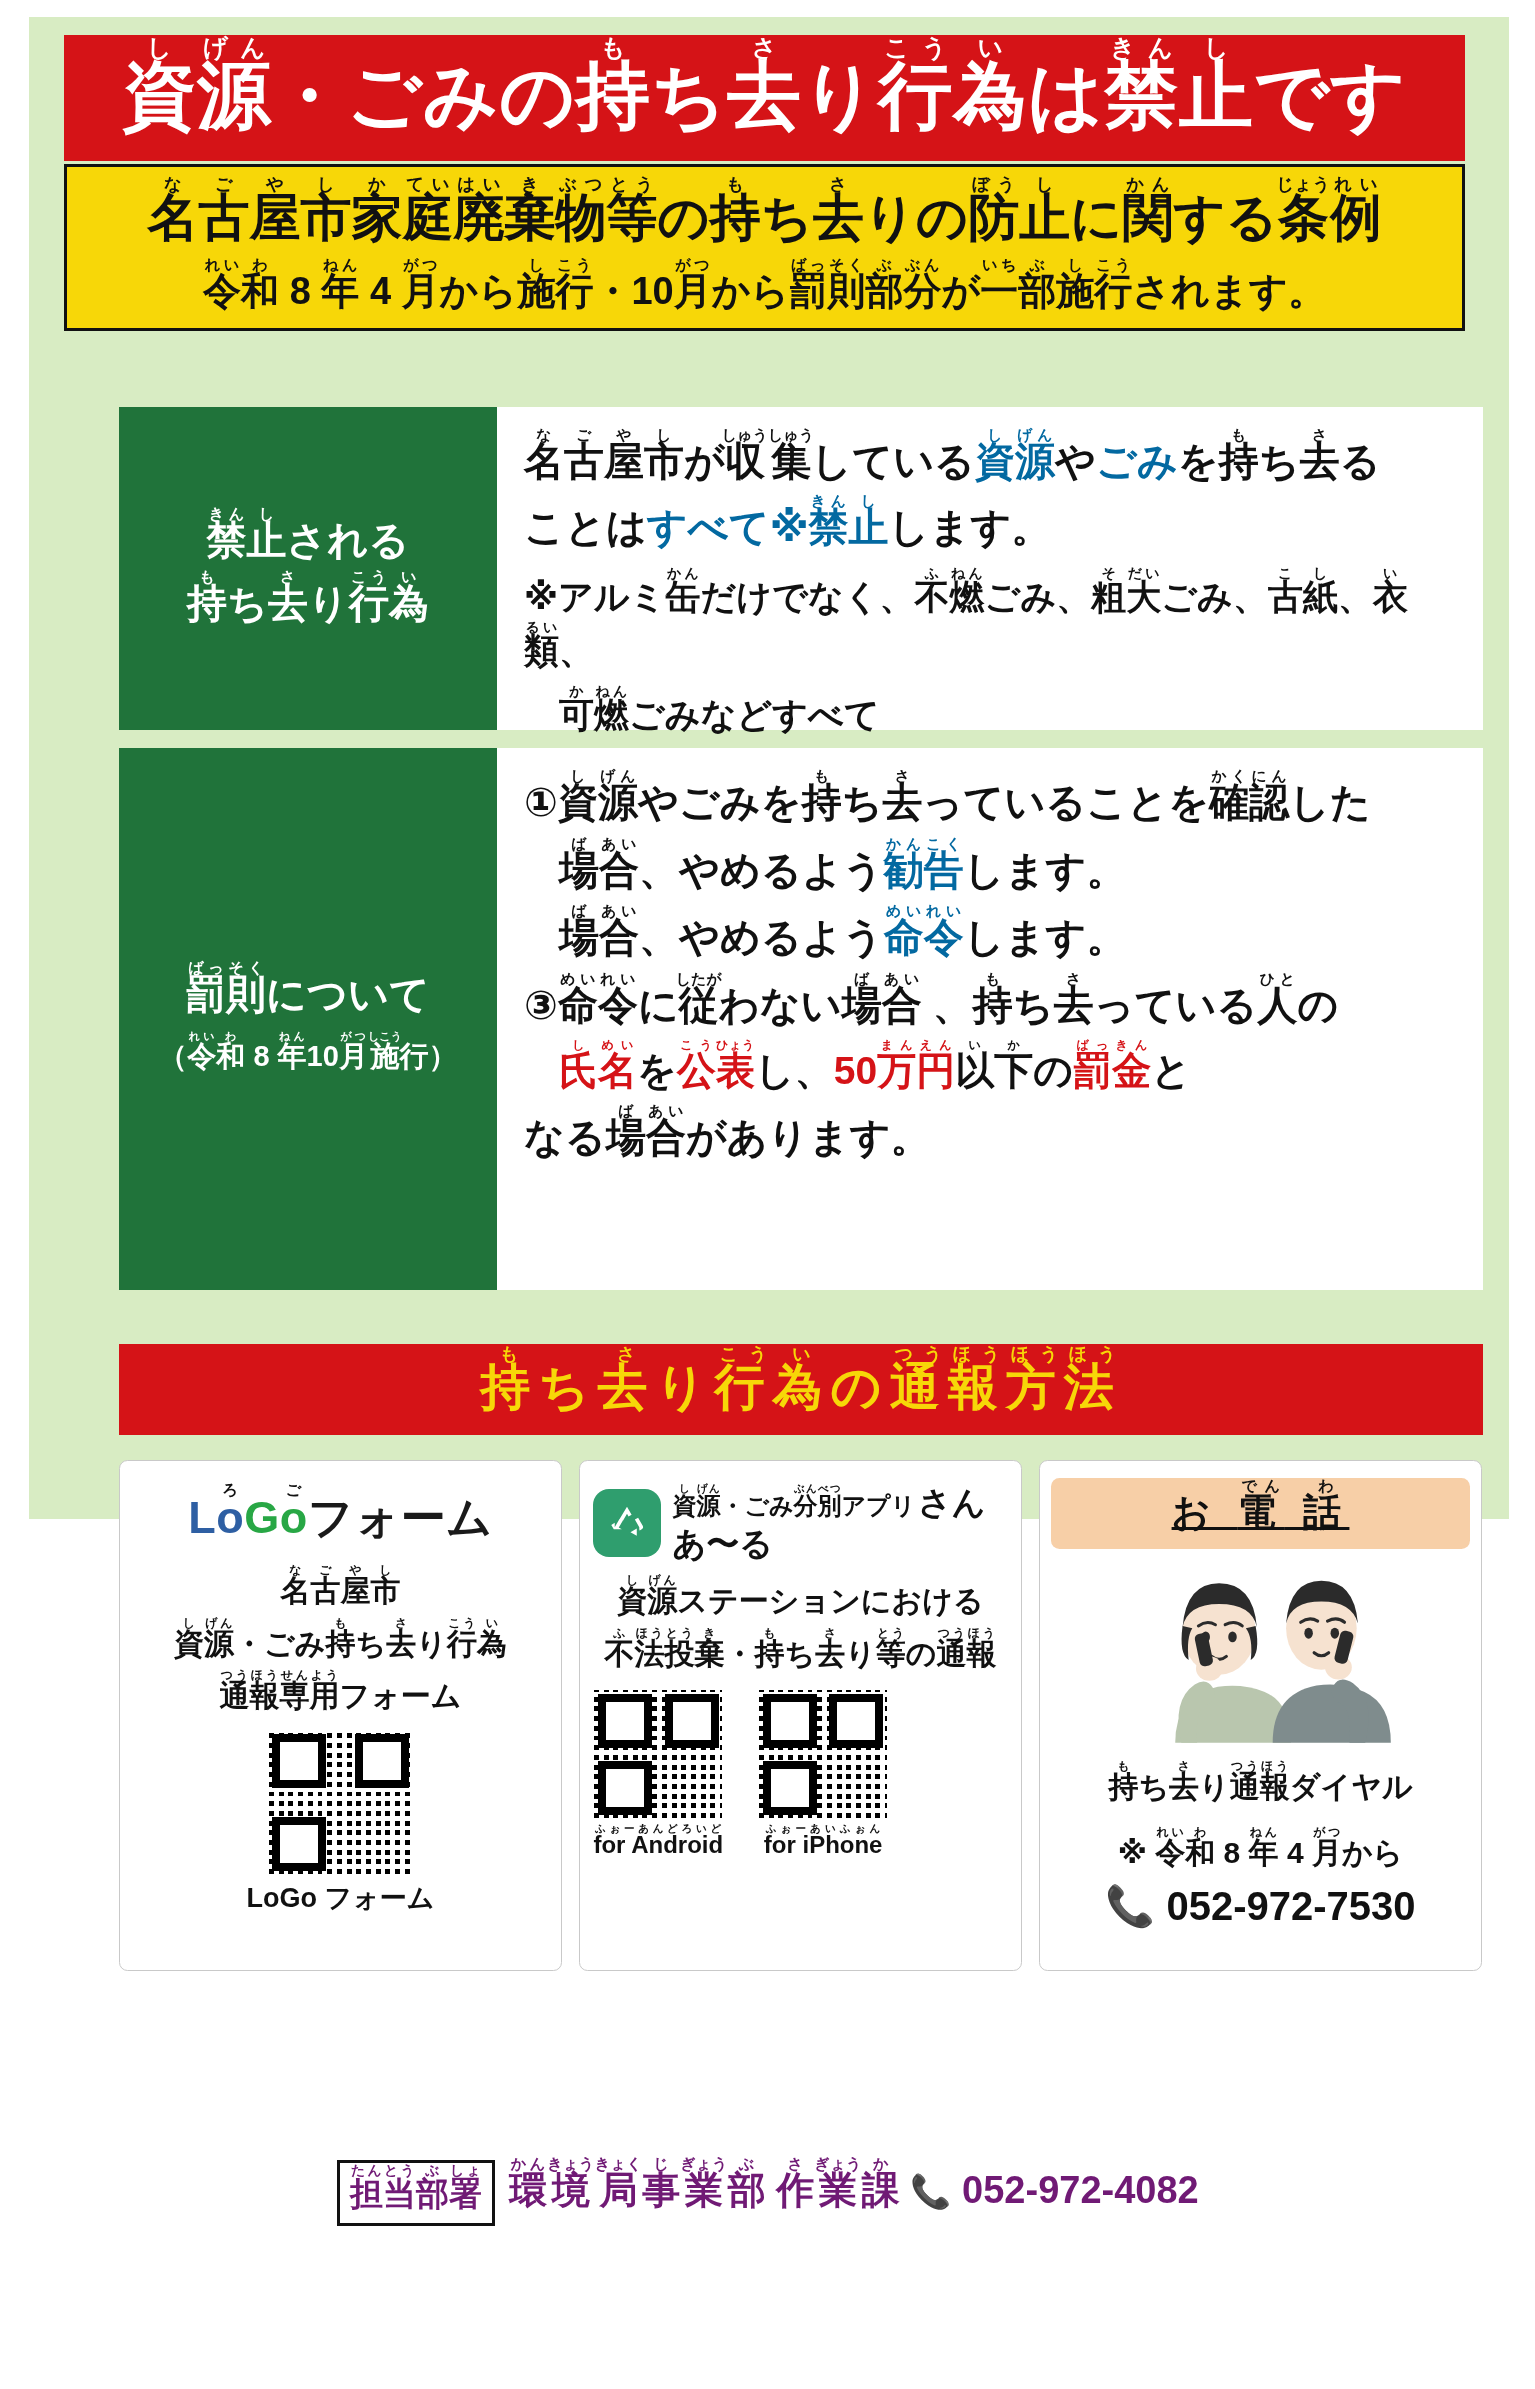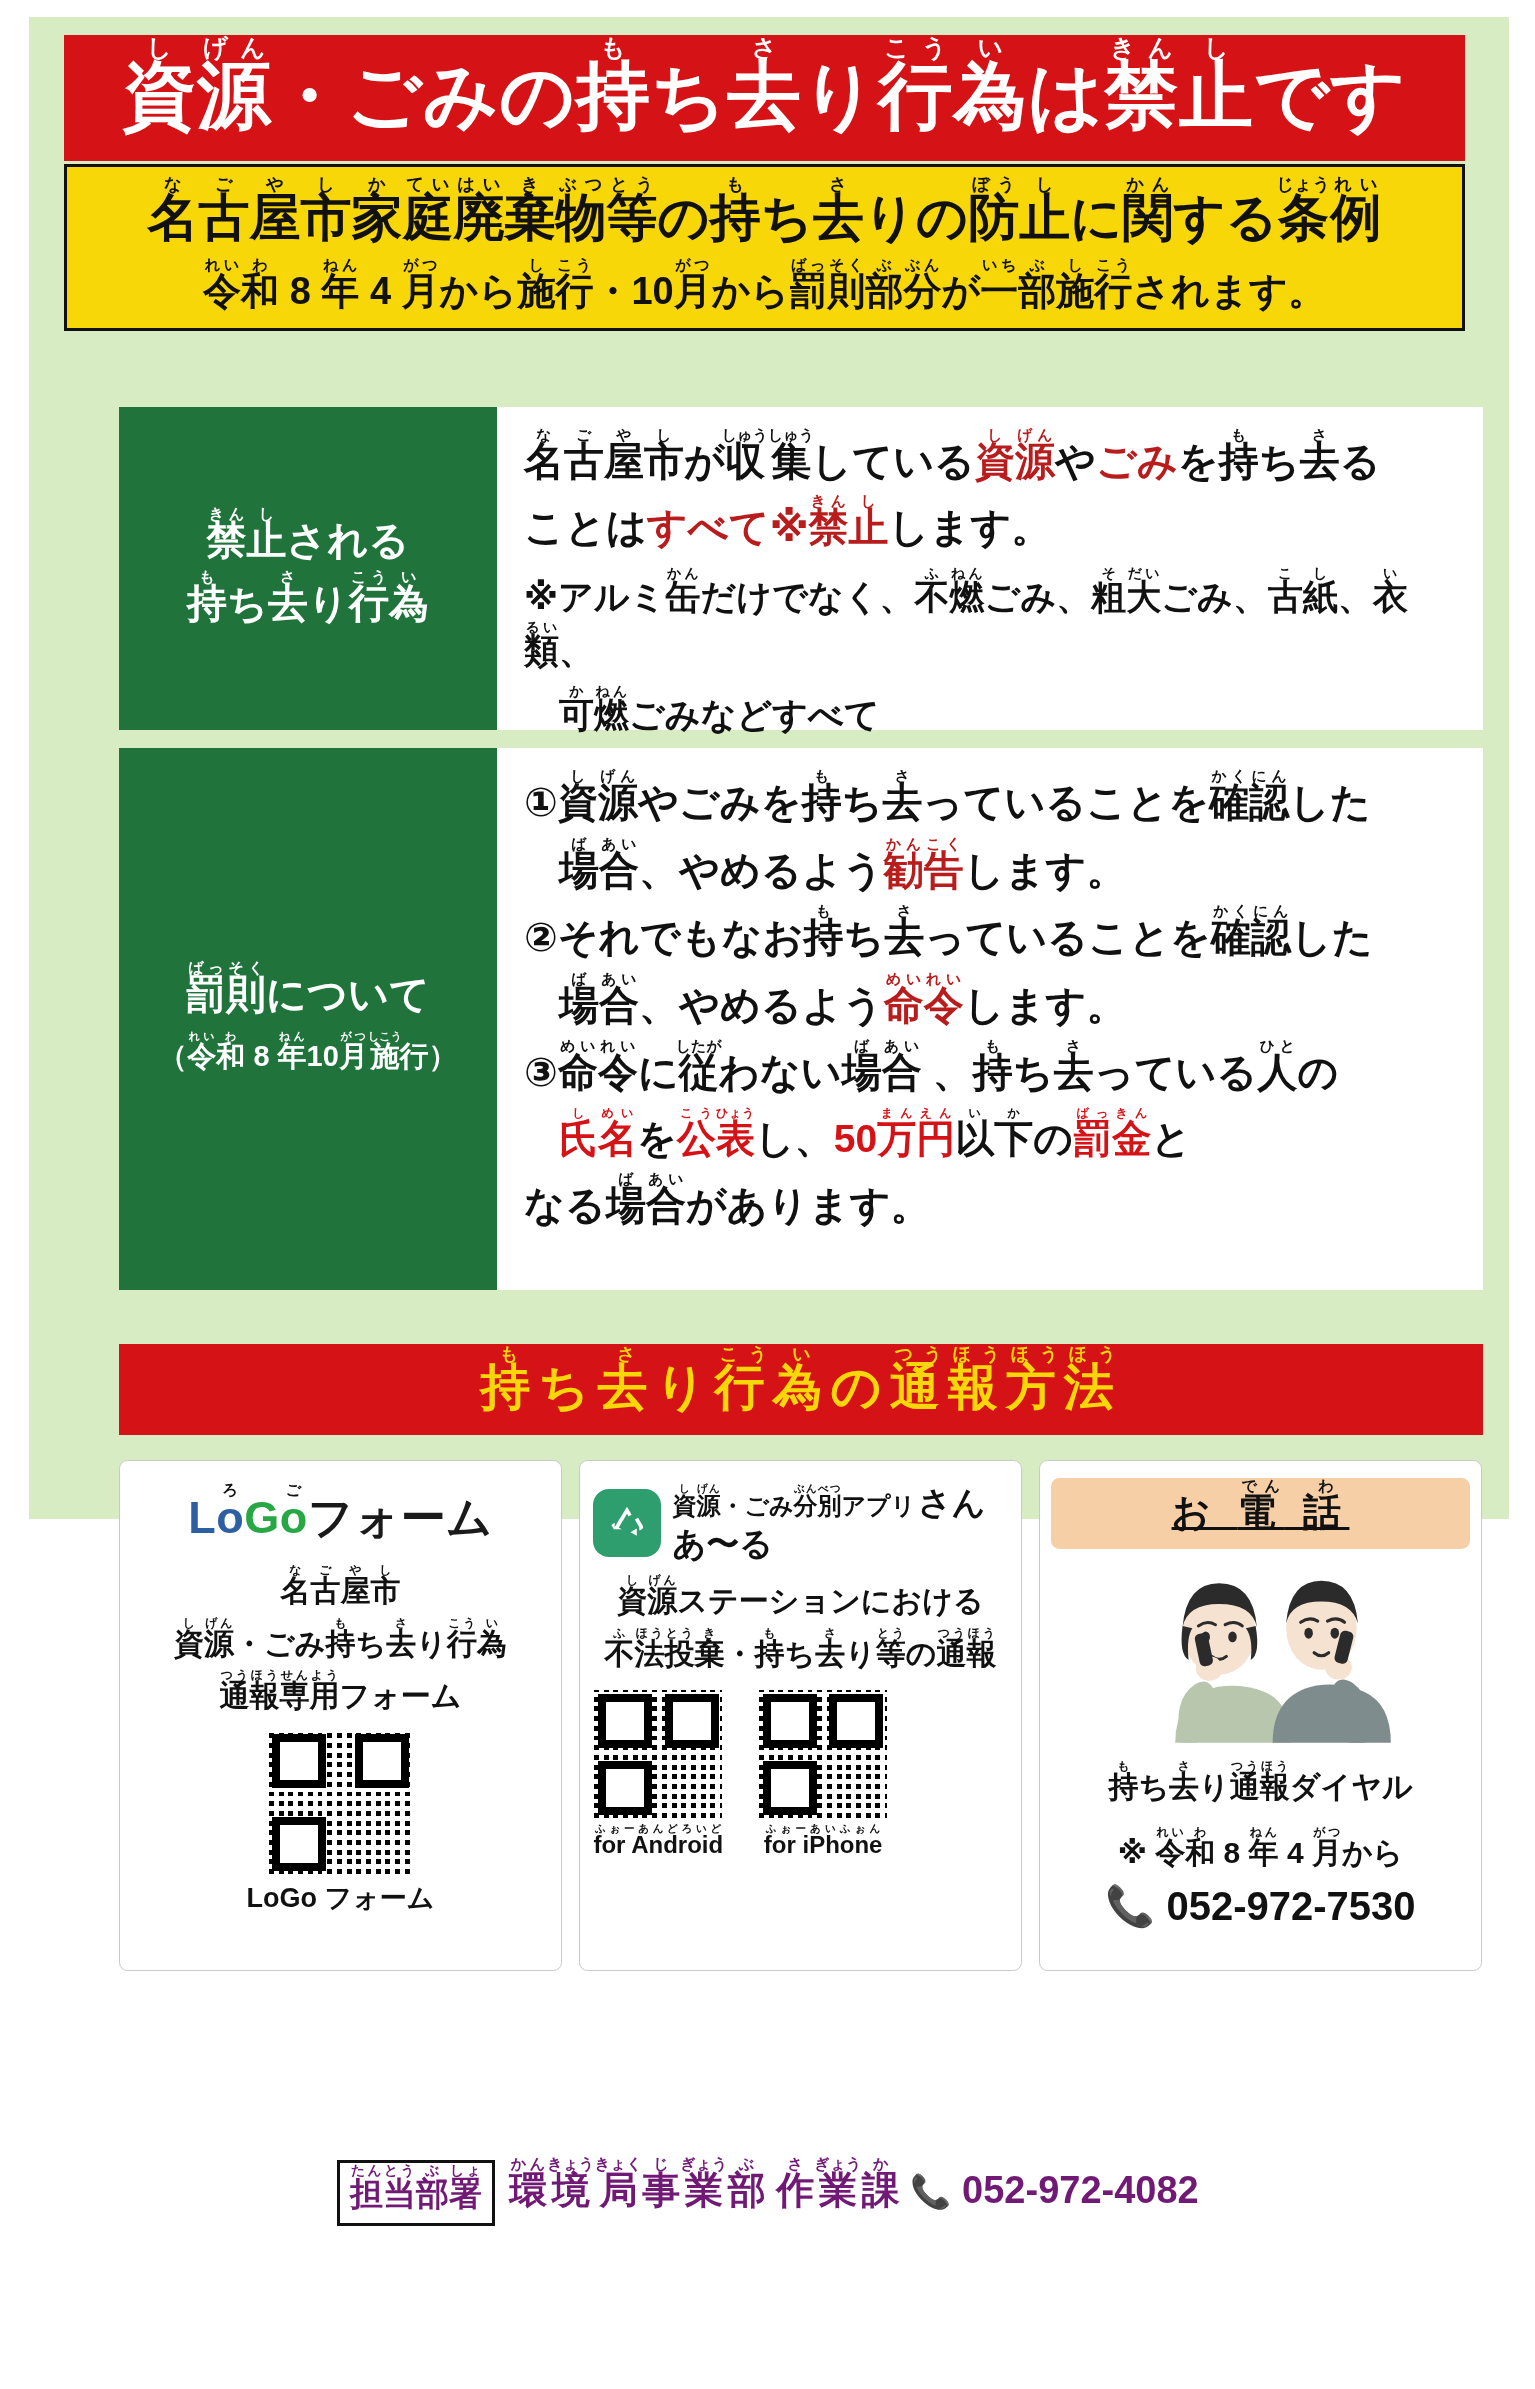--- a/index.html
+++ b/index.html
@@ -123,21 +123,21 @@
   }
 
   .s1 { left: 90px; top: 390px; width: 1364px; height: 323px; }
   .s2 { left: 90px; top: 731px; width: 1364px; height: 542px; }
 
   .t-big {
     font-size: 40px;
     line-height: 1.62;
   }
   .t-big rt { font-size: 0.37em; }
-  .red { color: #b91c1c; }
+  .red { color: #0369a1; }
   .t-note {
     font-size: 35px;
     line-height: 1.55;
     margin-top: 6px;
   }
   .t-note rt { font-size: 0.40em; }
   .indent { padding-left: 35px; }
 
   .list-item {
     font-size: 40px;
@@ -375,23 +375,20 @@
       </div>
       <div class="sec-body">
 
         <div class="list-item">
           ①<ruby>資<rt>し</rt></ruby><ruby>源<rt>げん</rt></ruby>やごみを<ruby>持<rt>も</rt></ruby>ち<ruby>去<rt>さ</rt></ruby>っていることを<ruby>確<rt>かく</rt></ruby><ruby>認<rt>にん</rt></ruby>した
         </div>
         <div class="list-item indent">
           <ruby>場<rt>ば</rt></ruby><ruby>合<rt>あい</rt></ruby>、やめるよう<span class="red"><ruby>勧<rt>かん</rt></ruby><ruby>告<rt>こく</rt></ruby></span>します。
         </div>
 
-        <div class="list-item">
-          ②それでもなお<ruby>持<rt>も</rt></ruby>ち<ruby>去<rt>さ</rt></ruby>っていることを<ruby>確<rt>かく</rt></ruby><ruby>認<rt>にん</rt></ruby>した
-        </div>
         <div class="list-item indent">
           <ruby>場<rt>ば</rt></ruby><ruby>合<rt>あい</rt></ruby>、やめるよう<span class="red"><ruby>命<rt>めい</rt></ruby><ruby>令<rt>れい</rt></ruby></span>します。
         </div>
 
         <div class="list-item">
           ③<ruby>命<rt>めい</rt></ruby><ruby>令<rt>れい</rt></ruby>に<ruby>従<rt>したが</rt></ruby>わない<ruby>場<rt>ば</rt></ruby><ruby>合<rt>あい</rt></ruby> 、<ruby>持<rt>も</rt></ruby>ち<ruby>去<rt>さ</rt></ruby>っている<ruby>人<rt>ひと</rt></ruby>の
         </div>
         <div class="list-item indent big-red">
           <ruby>氏<rt>し</rt></ruby><ruby>名<rt>めい</rt></ruby><span style="color:#111">を</span><ruby>公<rt>こう</rt></ruby><ruby>表<rt>ひょう</rt></ruby><span style="color:#111">し、</span>50<ruby>万<rt>まん</rt></ruby><ruby>円<rt>えん</rt></ruby><span style="color:#111"><ruby>以<rt>い</rt></ruby><ruby>下<rt>か</rt></ruby>の</span><ruby>罰<rt>ばっ</rt></ruby><ruby>金<rt>きん</rt></ruby><span style="color:#111">と</span>
         </div>

